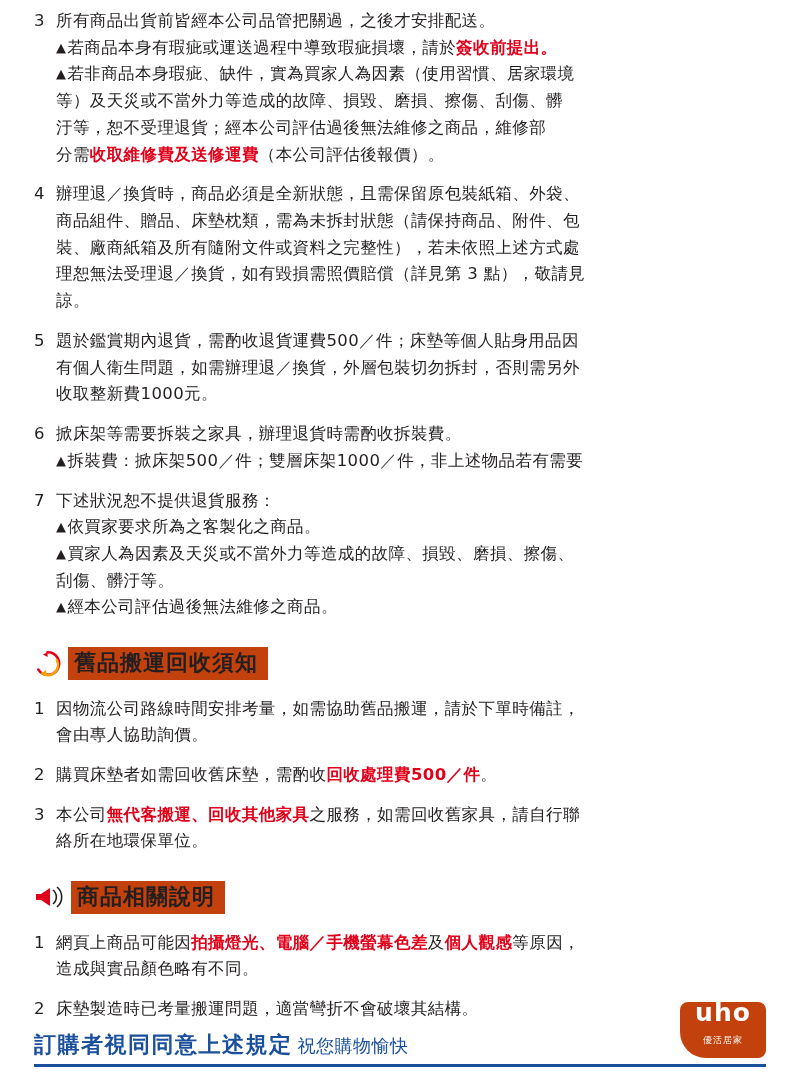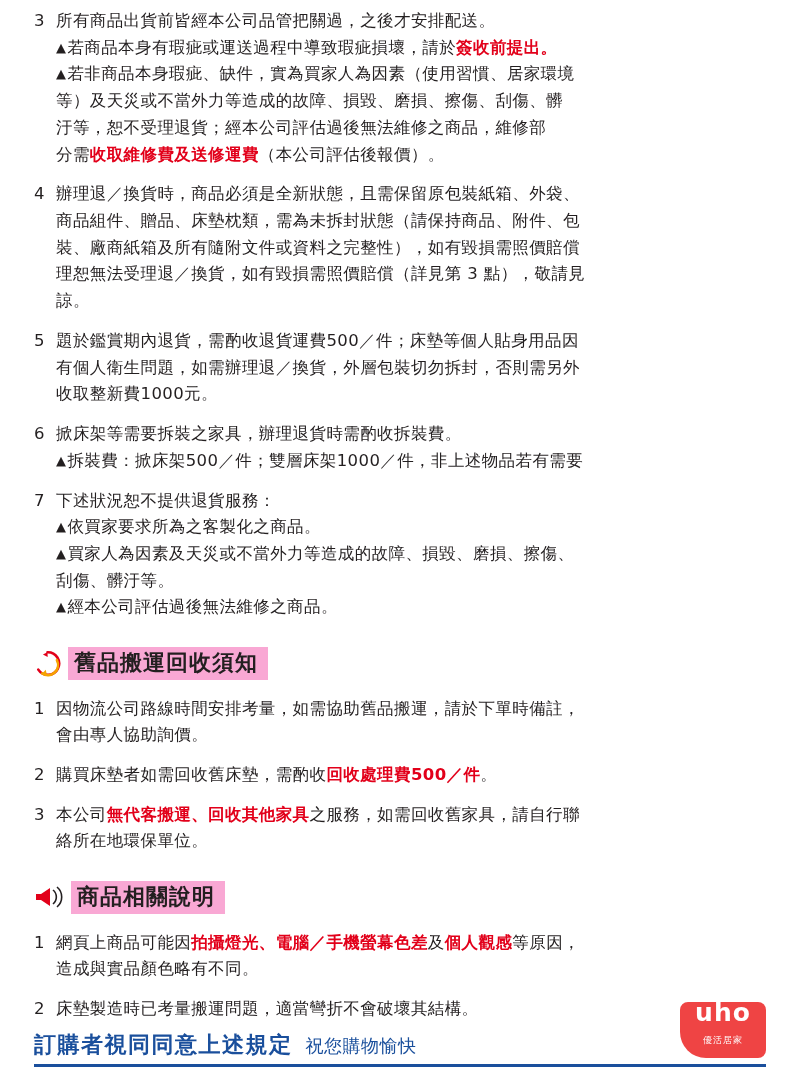--- a/index.html
+++ b/index.html
@@ -54,21 +54,21 @@
     font-weight: bold;
   }
 
   
   .sec-head {
     display: flex;
     align-items: center;
     margin: 26px 0 16px 0;
   }
   .sec-head .hl {
-    background: #f9a8d4;
+    background: #c2410c;
     display: inline-block;
     padding: 2px 10px 3px 6px;
     font-size: 22px;
     font-weight: bold;
     letter-spacing: 1px;
     color: #231f20;
     line-height: 1.25;
   }
   .recycle-icon {
     width: 27px; height: 27px;
@@ -101,25 +101,24 @@
     font-weight: bold;
     color: #1a4f9c;
     letter-spacing: 1.5px;
     line-height: 1.2;
   }
   .foot-sub {
     font-size: 18px;
     font-weight: normal;
     color: #1a4f9c;
     letter-spacing: 0.5px;
-    margin-left: 8px;
   }
   .logo {
     width: 86px; height: 56px;
-    background: #ef4444;
+    background: #c2410c;
     border-radius: 8px 8px 8px 26px;
     color: #fff;
     display: flex;
     flex-direction: column;
     align-items: center;
     justify-content: center;
     padding-bottom: 14px;
   }
   .logo .lg-top {
     font-size: 25px;
@@ -156,21 +155,21 @@
         <div class="line"><span>汙等，恕不受理退貨；經本公司評估過後無法維修之商品，維修部</span></div>
         <div class="line"><span>分需</span><b class="red">收取維修費及送修運費</b><span>（本公司評估後報價）。</span></div>
       </div>
     </div>
 
     <div class="item">
       <div class="num">4</div>
       <div class="body-col">
         <div class="line">辦理退／換貨時，商品必須是全新狀態，且需保留原包裝紙箱、外袋、</div>
         <div class="line">商品組件、贈品、床墊枕類，需為未拆封狀態（請保持商品、附件、包</div>
-        <div class="line">裝、廠商紙箱及所有隨附文件或資料之完整性），如有毀損需照價賠償</div>
+        <div class="line">裝、廠商紙箱及所有隨附文件或資料之完整性），若未依照上述方式處</div>
         <div class="line">理恕無法受理退／換貨，如有毀損需照價賠償（詳見第 3 點），敬請見</div>
         <div class="line">諒。</div>
       </div>
     </div>
 
     <div class="item">
       <div class="num">5</div>
       <div class="body-col">
         <div class="line">題於鑑賞期內退貨，需酌收退貨運費500／件；床墊等個人貼身用品因</div>
         <div class="line">有個人衛生問題，如需辦理退／換貨，外層包裝切勿拆封，否則需另外</div>

